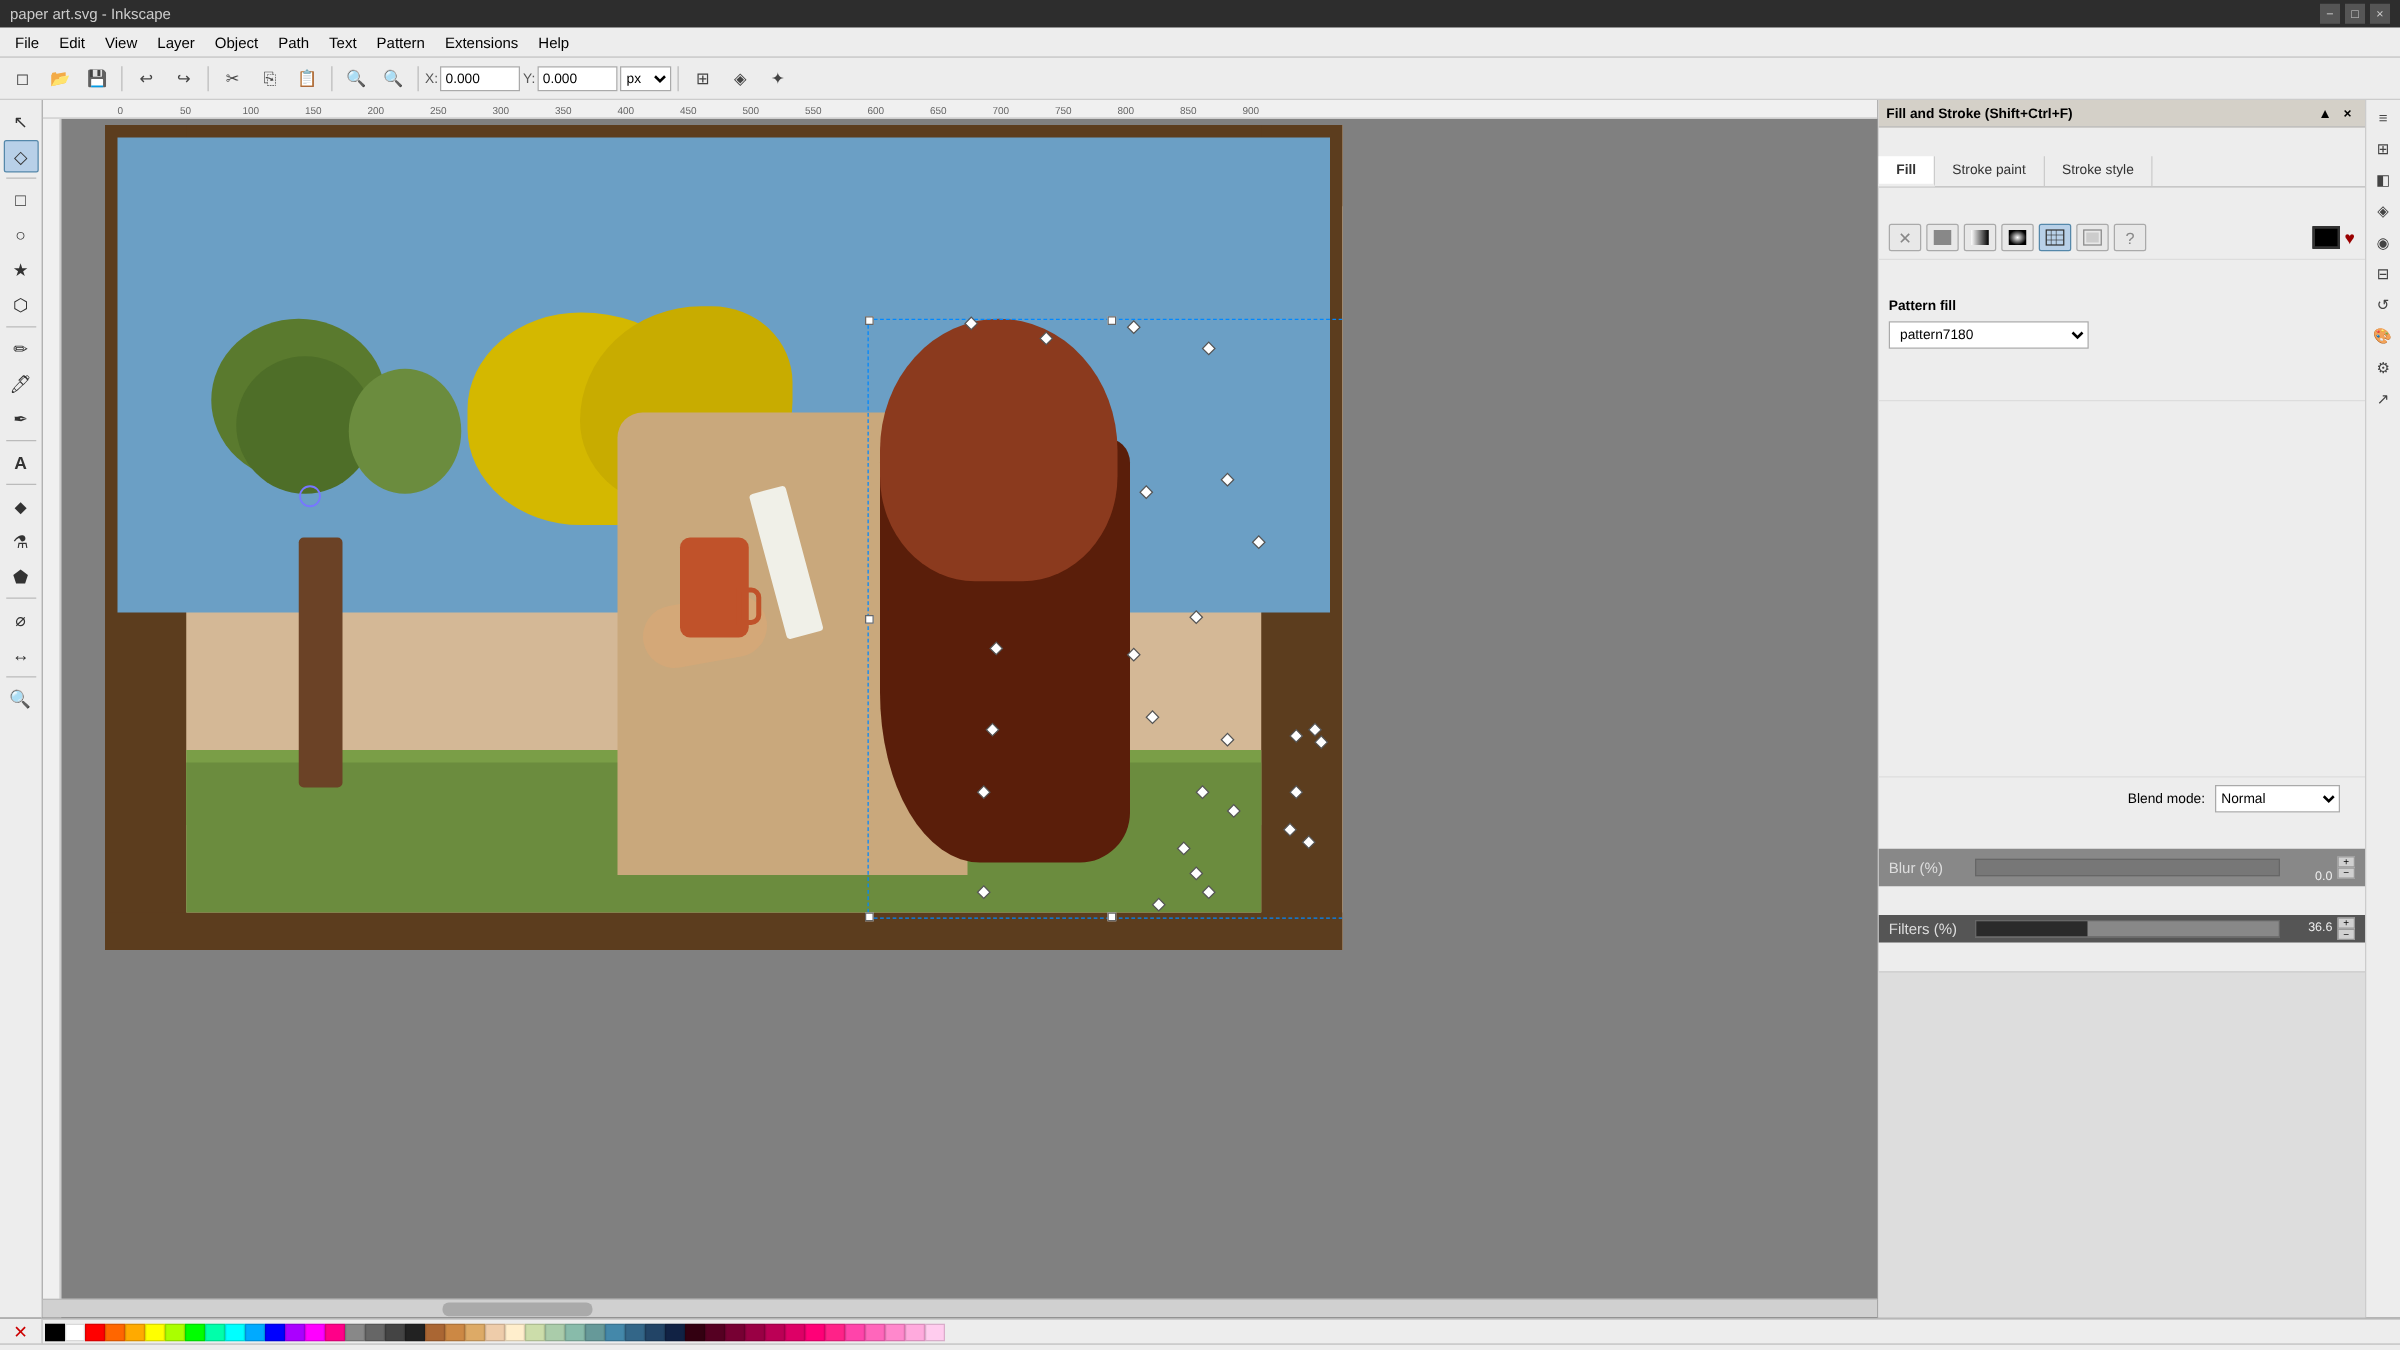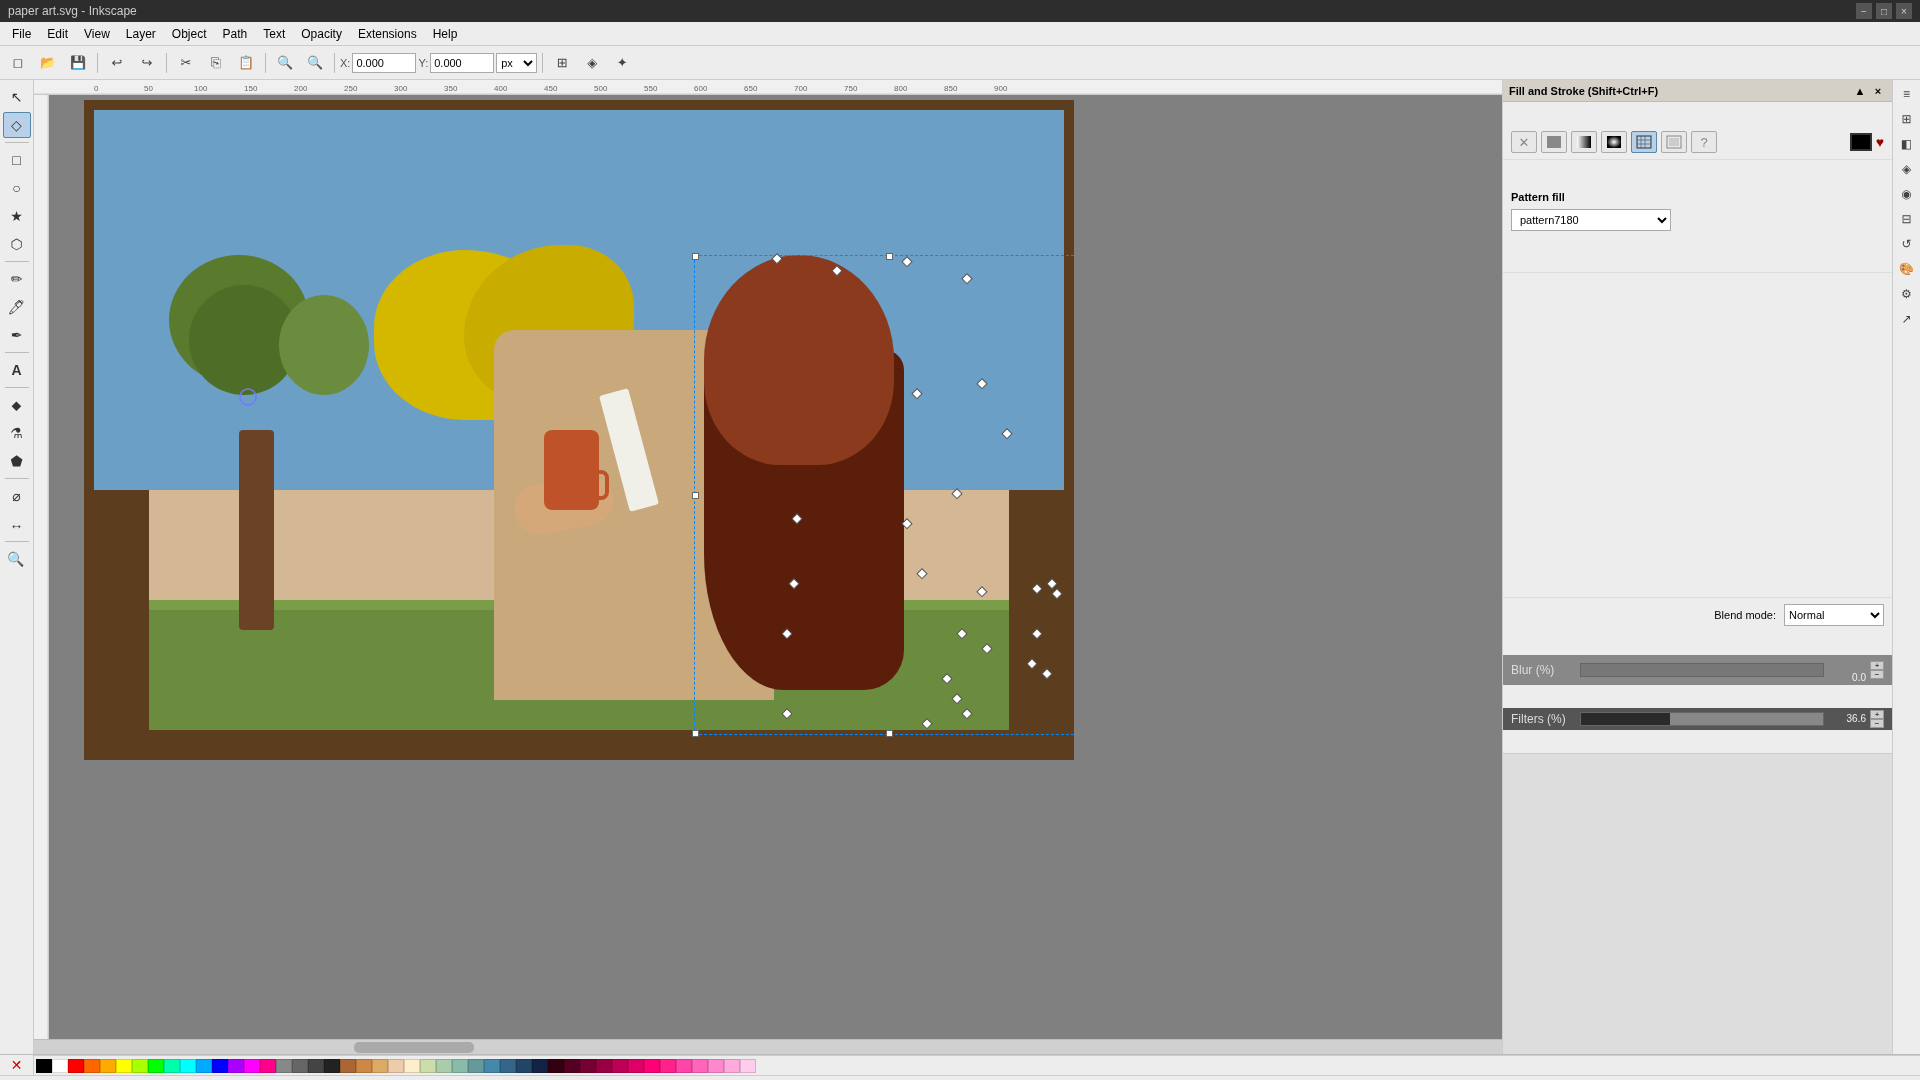--- a/index.html
+++ b/index.html
@@ -74,21 +74,21 @@
     .fill-type-btn { width: 26px; height: 22px; border: 1px solid #aaa; background: #e8e8e8; cursor: pointer; display: flex; align-items: center; justify-content: center; font-size: 12px; border-radius: 2px; }
     .fill-type-btn.active { background: #b8d0e8; border-color: #5588aa; }
     .fill-type-swatch { width: 26px; height: 22px; border: 2px solid #333; background: #000; cursor: pointer; }
 
     .pattern-fill-section { padding: 8px; }
     .pattern-fill-label { font-size: 11px; font-weight: bold; margin-bottom: 6px; }
     .pattern-select-row { display: flex; align-items: center; gap: 6px; margin-bottom: 10px; }
     .pattern-select { width: 160px; height: 22px; border: 1px solid #aaa; background: #fff; font-size: 11px; padding: 0 4px; }
     .pattern-hint { font-size: 10px; color: #444; line-height: 1.4; margin-top: 4px; }
 
-    .blend-row { display: flex; align-items: center; gap: 8px; padding: 6px 8px; border-top: 1px solid #ddd; }
+    .blend-row { display: flex; align-items: center; gap: 8px; padding: 6px 20px; border-top: 1px solid #ddd; }
     .blend-label { font-size: 11px; flex: 1; text-align: right; }
     .blend-select { width: 100px; height: 22px; border: 1px solid #aaa; background: #fff; font-size: 11px; }
 
     .slider-row { display: flex; align-items: center; padding: 2px 8px; gap: 4px; }
     .slider-label { font-size: 12px; width: 65px; color: #444; }
     .slider-track { flex: 1; height: 14px; background: #888; border: 1px solid #666; position: relative; }
     .slider-fill { height: 100%; background: #555; }
     .slider-val { width: 38px; font-size: 10px; text-align: right; }
     .slider-plus-minus { display: flex; flex-direction: column; }
     .slider-btn { width: 14px; height: 9px; background: #d0d0d0; border: 1px solid #999; cursor: pointer; font-size: 8px; display: flex; align-items: center; justify-content: center; }
@@ -165,21 +165,21 @@
 </div>
 
 <div id="menubar">
   <span class="menu-item">File</span>
   <span class="menu-item">Edit</span>
   <span class="menu-item">View</span>
   <span class="menu-item">Layer</span>
   <span class="menu-item">Object</span>
   <span class="menu-item">Path</span>
   <span class="menu-item">Text</span>
-  <span class="menu-item">Opacity</span>
+  <span class="menu-item">Pattern</span>
   <span class="menu-item">Extensions</span>
   <span class="menu-item">Help</span>
 </div>
 
 <div id="toolbar">
   <button class="tb-btn">◻</button>
   <button class="tb-btn">📂</button>
   <button class="tb-btn">💾</button>
   <div class="tb-sep"></div>
   <button class="tb-btn">↩</button>
@@ -363,20 +363,25 @@
 
   <div id="right-panel">
     <div class="panel-header">
       <span>Fill and Stroke (Shift+Ctrl+F)</span>
       <div style="display:flex;gap:2px;">
         <span class="panel-ctrl">▲</span>
         <span class="panel-ctrl">×</span>
       </div>
     </div>
 
+    <div class="fill-tabs">
+      <div class="fill-tab active">Fill</div>
+      <div class="fill-tab">Stroke paint</div>
+      <div class="fill-tab">Stroke style</div>
+    </div>
 
     <div class="fill-type-bar">
 
       <div class="fill-type-btn" style="font-size:13px;color:#888;">✕</div>
 
       <div class="fill-type-btn">
         <svg width="16" height="14">
             <rect x="1" y="1" width="14" height="12" fill="#888"></rect>
           </svg>
       </div>

